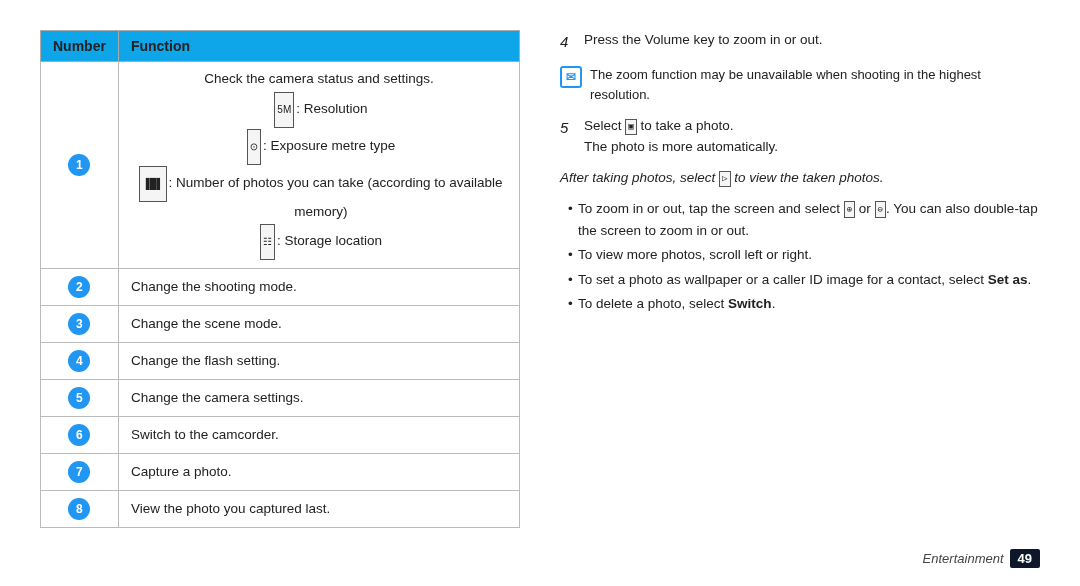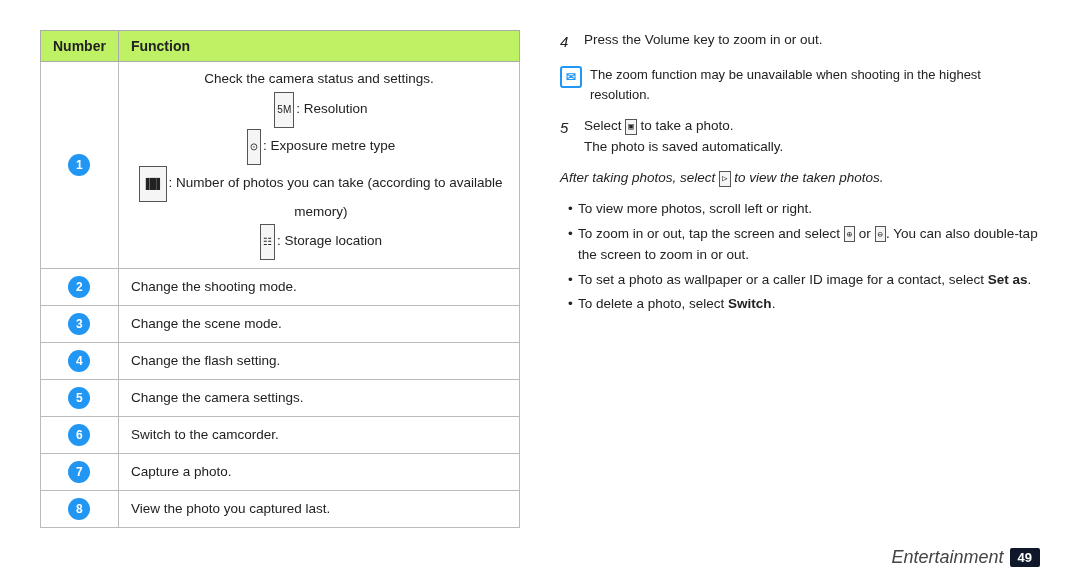--- a/index.html
+++ b/index.html
@@ -26,21 +26,21 @@
       flex: 0 0 480px;
       display: flex;
       flex-direction: column;
     }
     table {
       width: 100%;
       border-collapse: collapse;
       font-size: 13.5px;
     }
     table thead tr {
-      background: #bef264;
+      background: #0ea5e9;
     }
     table thead th {
       border: 1px solid #aaa;
       padding: 7px 12px;
       text-align: left;
       font-weight: 600;
       font-size: 14px;
     }
     table tbody tr {
       border: 1px solid #bbb;
@@ -176,21 +176,21 @@
     .footer {
       position: absolute;
       bottom: 18px;
       right: 40px;
       display: flex;
       align-items: center;
       gap: 6px;
     }
     .footer-text {
       font-style: italic;
-      font-size: 18px;
+      font-size: 13px;
       color: #444;
     }
     .footer-page {
       background: #0f172a;
       color: #fff;
       font-size: 13px;
       font-weight: bold;
       padding: 2px 8px;
       border-radius: 2px;
     }
@@ -302,31 +302,31 @@
 
     <div class="note-box">
       <div class="note-icon">✉</div>
       <span class="note-text">The zoom function may be unavailable when shooting in the highest resolution.</span>
     </div>
 
     <div class="step">
       <span class="step-num">5</span>
       <div class="step-text">
         <span>Select <span class="inline-icon">▣</span> to take a photo.</span><br>
-        <span>The photo is saved automatically.</span>
+        <span>The photo is more automatically.</span>
       </div>
     </div>
 
     <div class="after-text">
       After taking photos, select <span class="inline-icon">▷</span> to view the taken photos.
     </div>
 
     <ul class="bullets">
+      <li>To zoom in or out, tap the screen and select <span class="inline-icon">⊕</span> or <span class="inline-icon">⊖</span>. You can also double-tap the screen to zoom in or out.</li>
       <li>To view more photos, scroll left or right.</li>
-      <li>To zoom in or out, tap the screen and select <span class="inline-icon">⊕</span> or <span class="inline-icon">⊖</span>. You can also double-tap the screen to zoom in or out.</li>
       <li>To set a photo as wallpaper or a caller ID image for a contact, select <span class="bold">Set as</span>.</li>
       <li>To delete a photo, select <span class="bold">Switch</span>.</li>
     </ul>
 
   </div>
 </div>
 
 <div class="footer">
   <span class="footer-text">Entertainment</span>
   <span class="footer-page">49</span>

